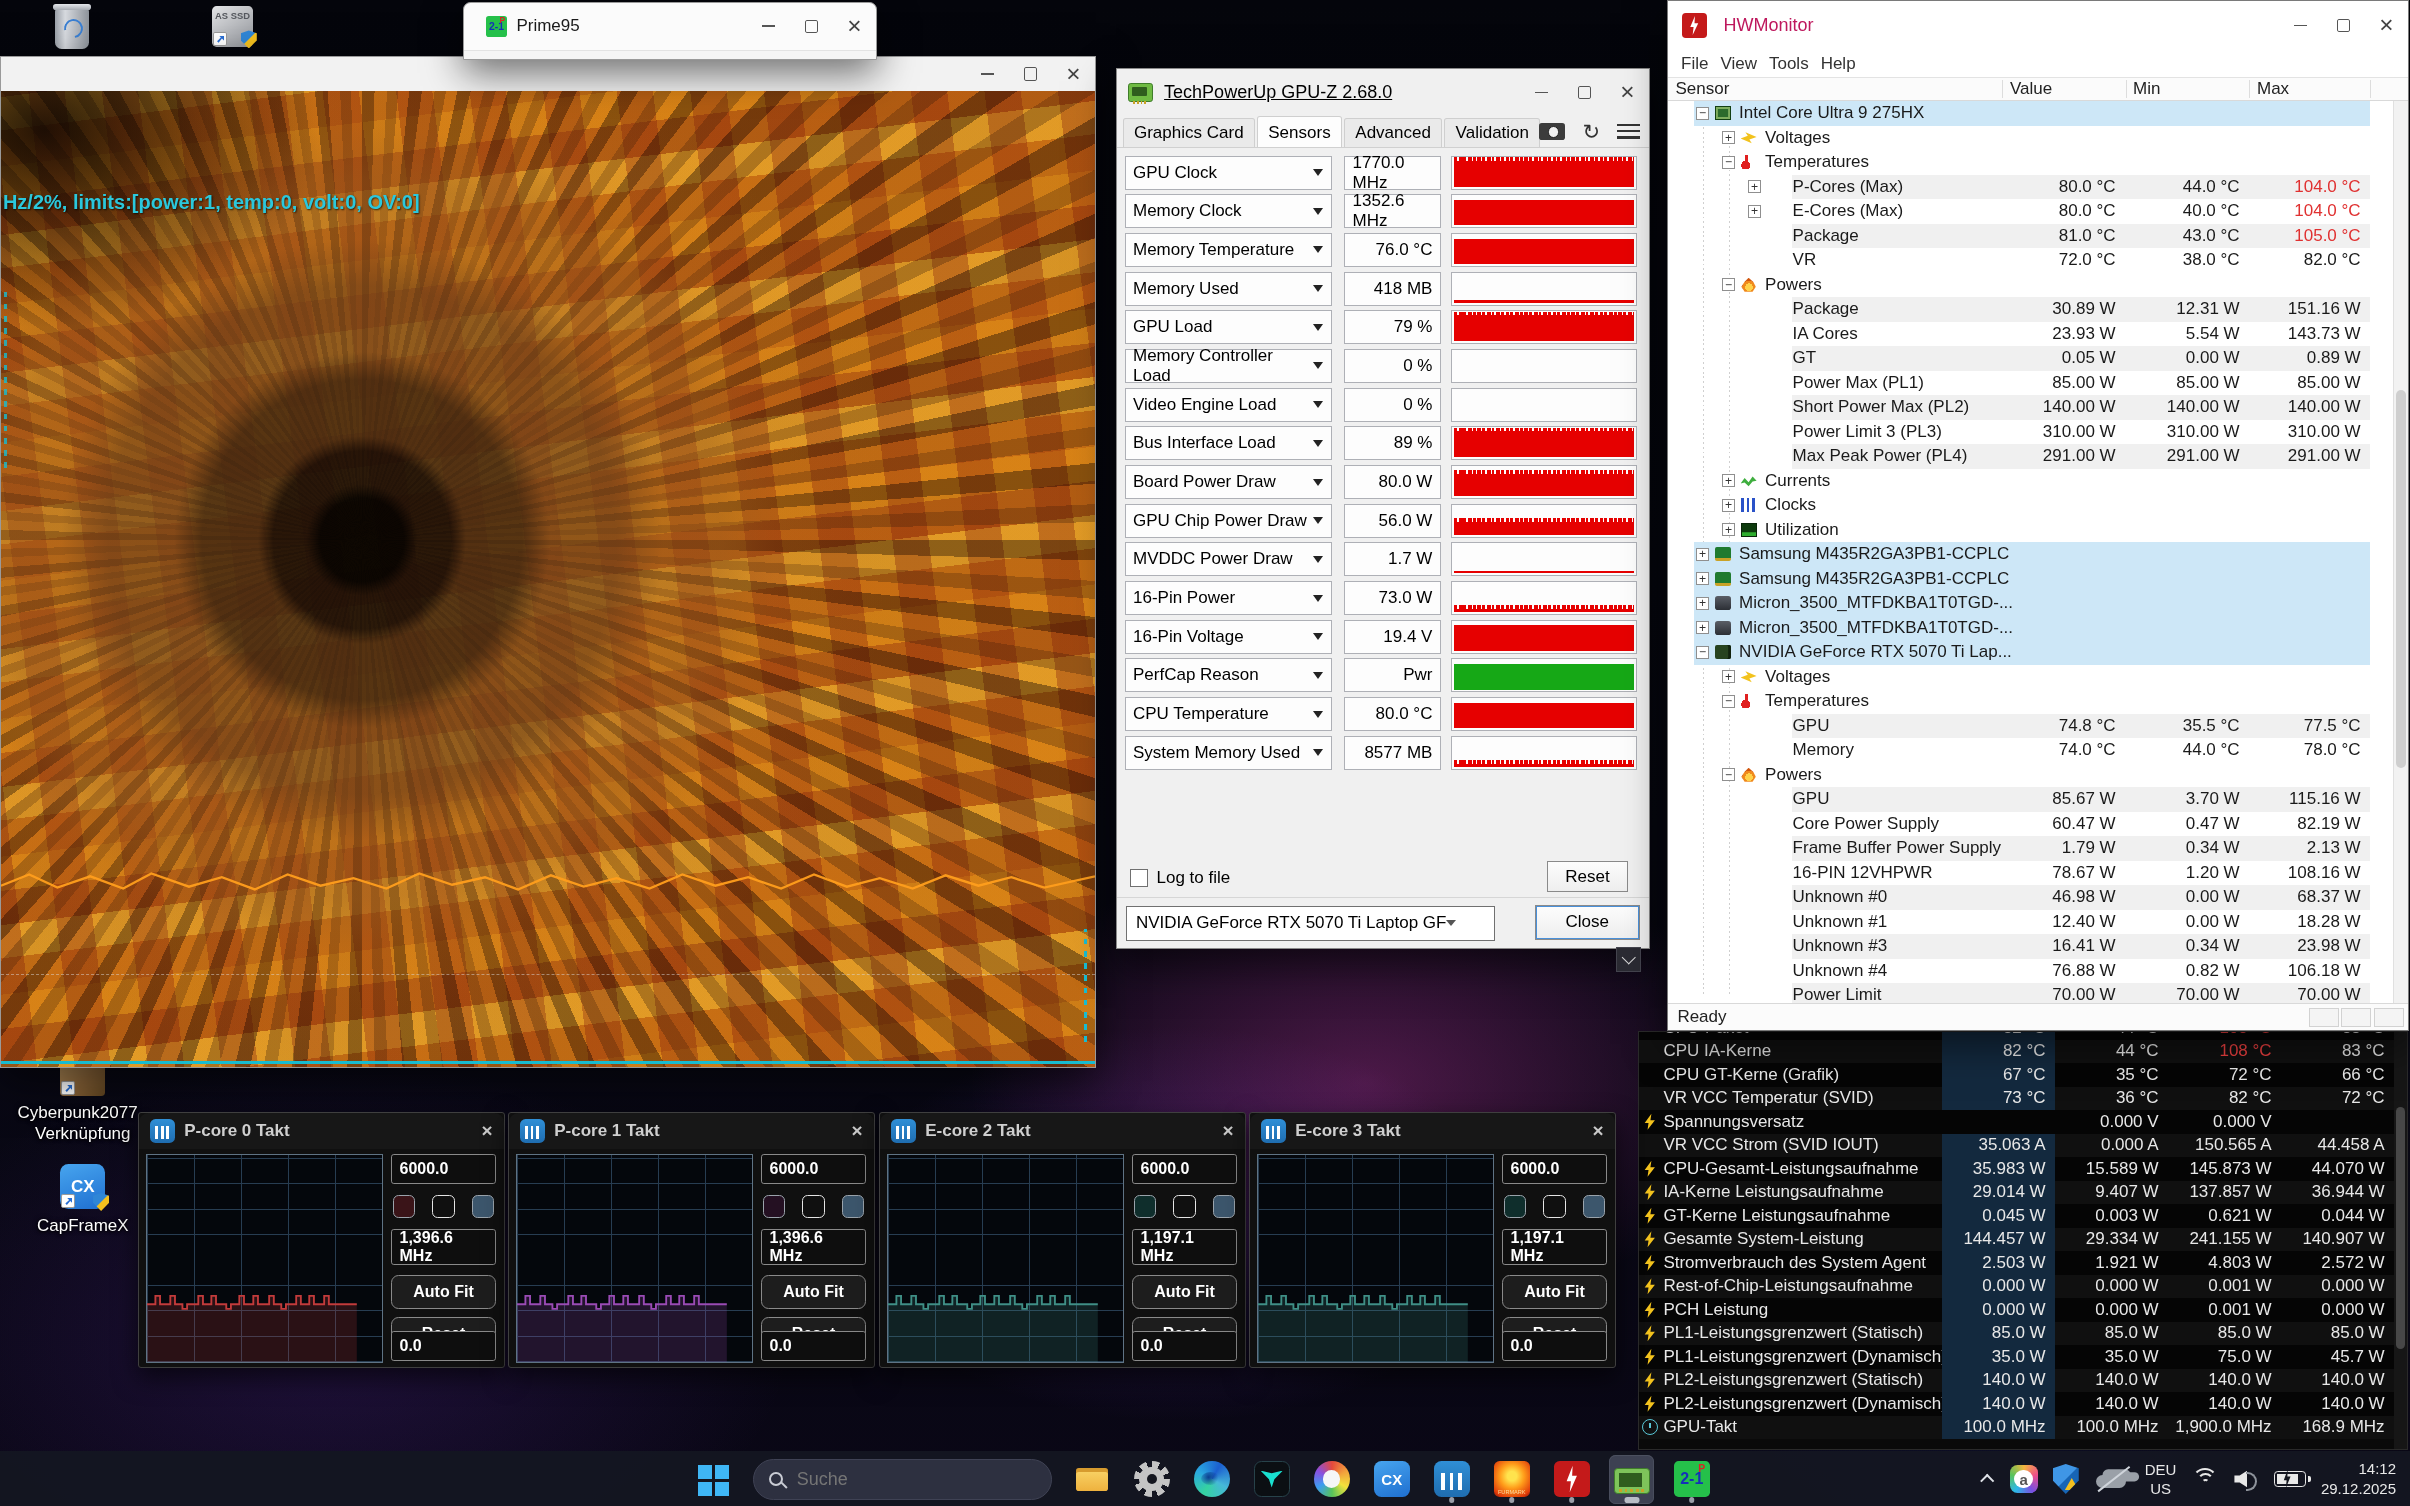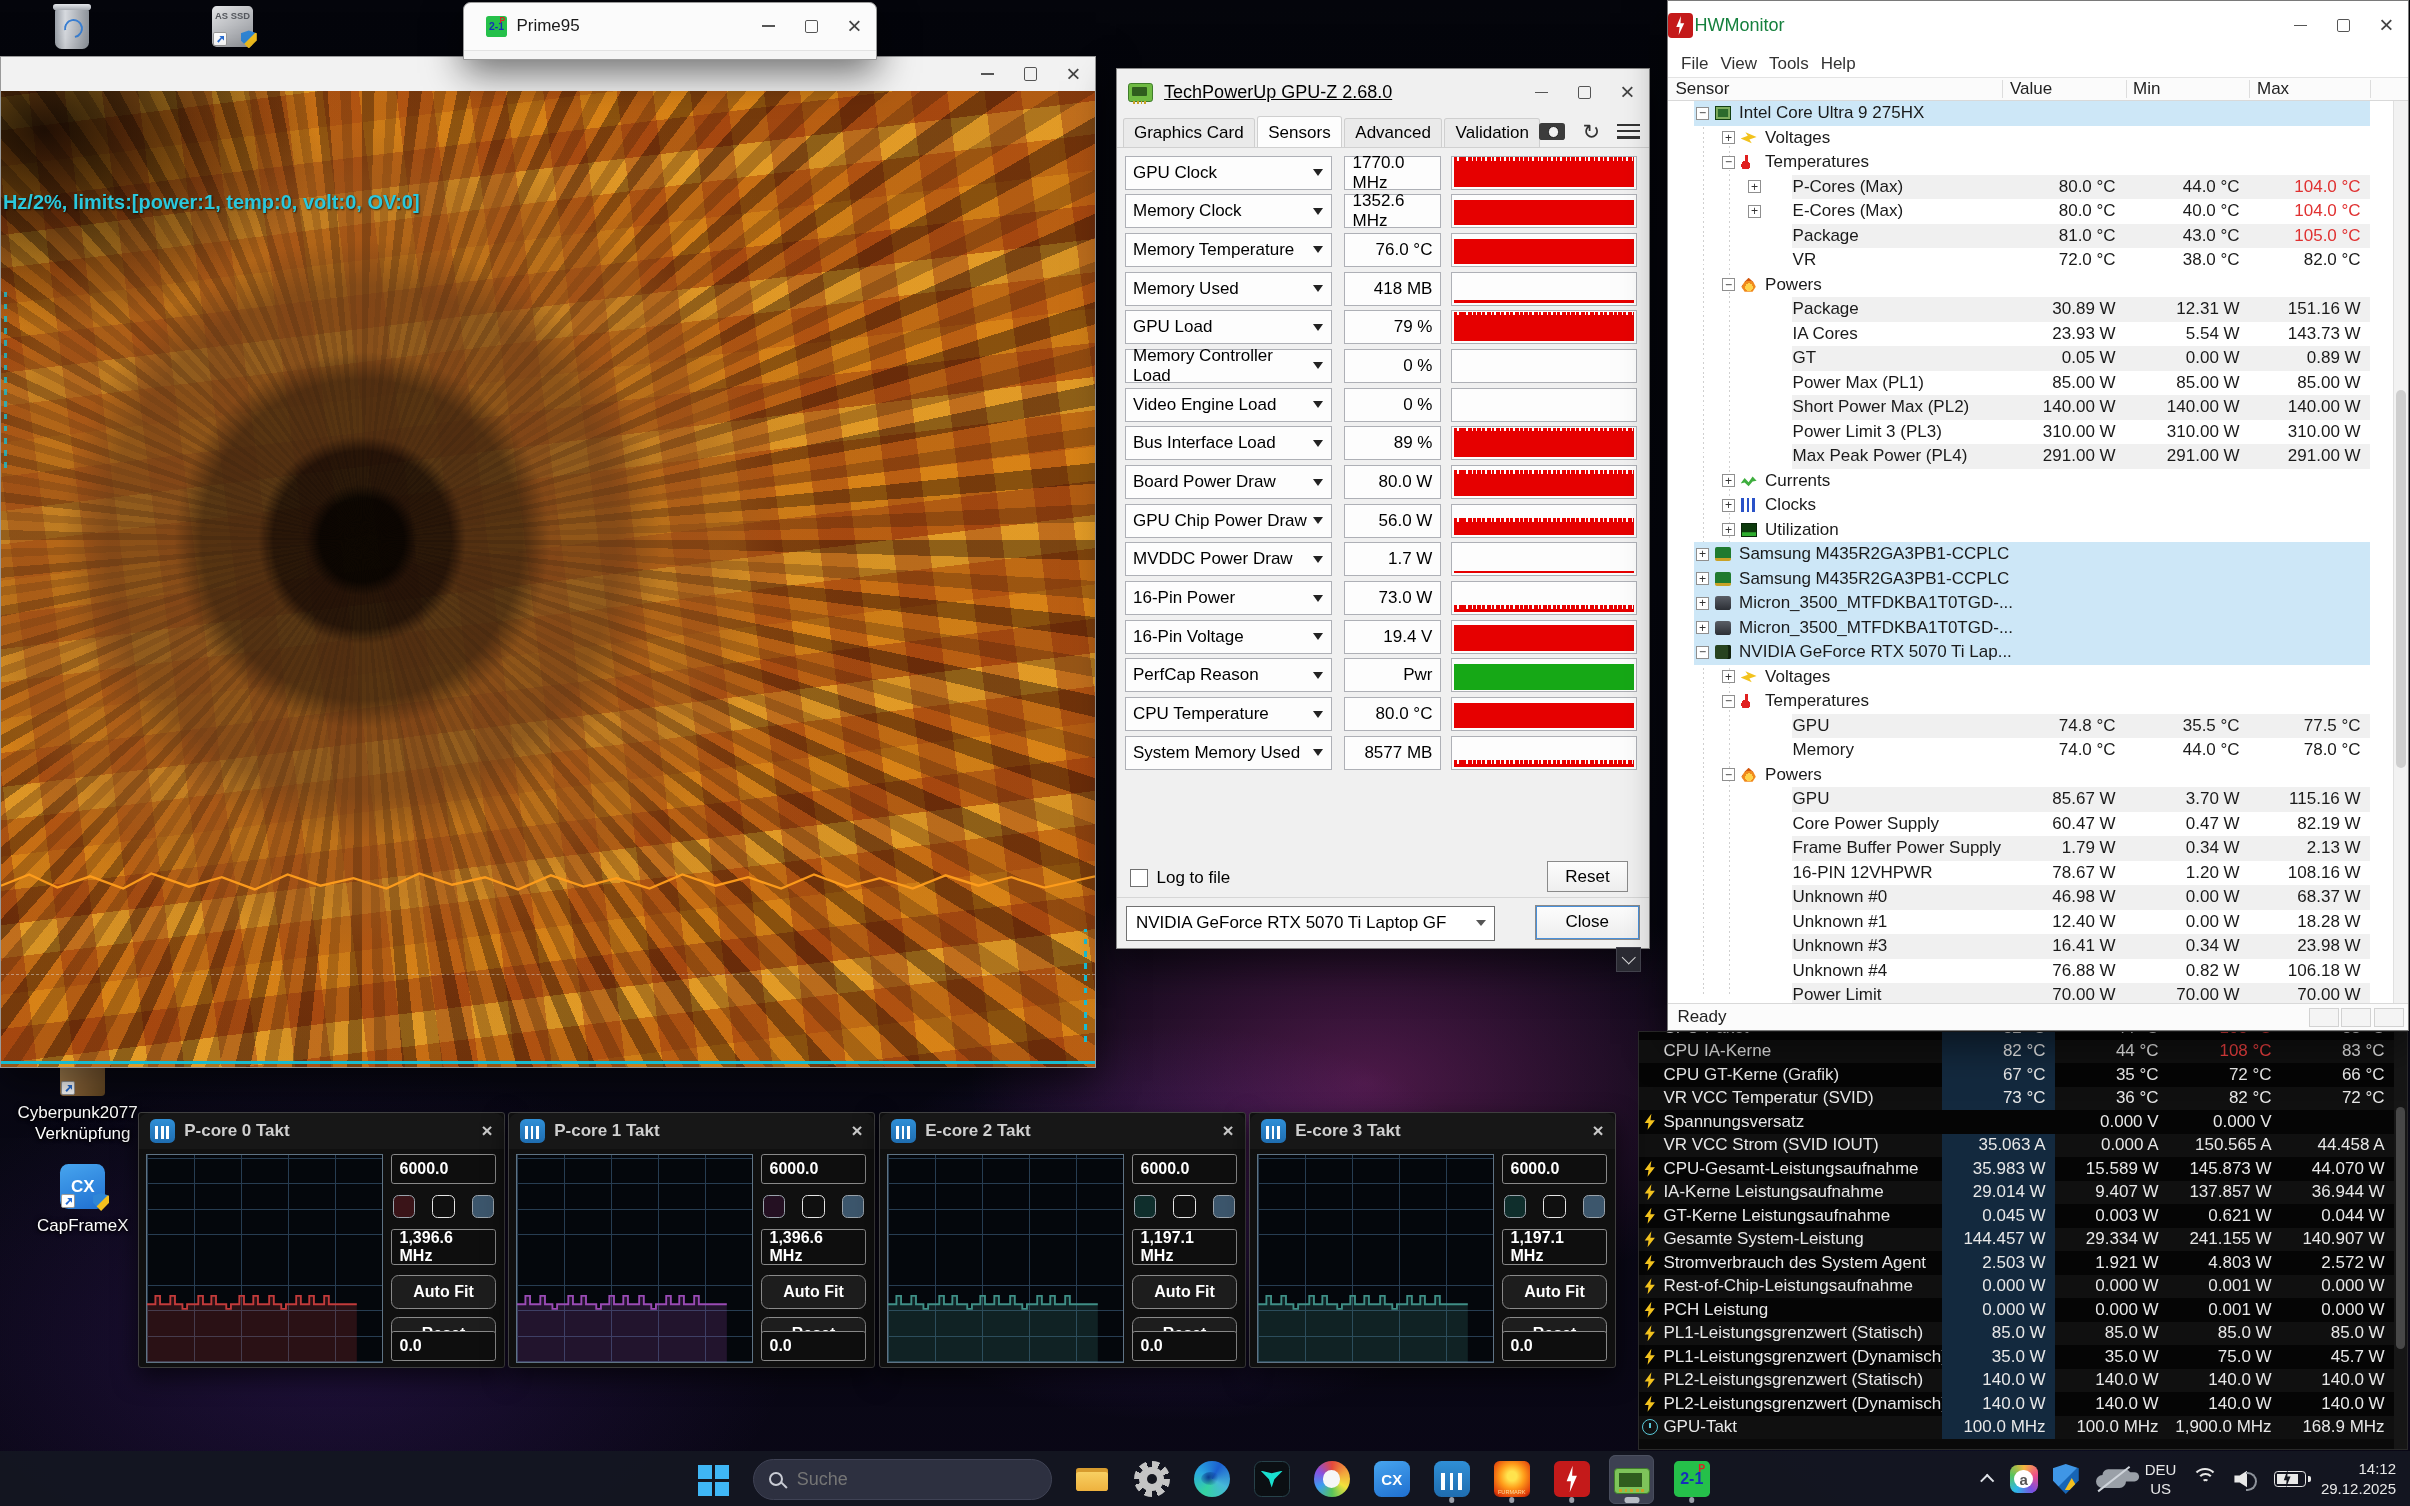--- a/index.html
+++ b/index.html
@@ -87,29 +87,29 @@
   .g-half .bar{height:46%;}
   .g-low .bar{height:11%;}
   .g-hair .bar{height:2.8px;} .g-hair .bar::before{display:none;}
   .g-dash .bar{height:2.8px;margin-bottom:21px;background:repeating-linear-gradient(90deg,#e60000 0 15px,transparent 15px 21.7px);} .g-dash .bar::before{display:none;}
   .g-green .bar{height:90%;background:#16a816;} .g-green .bar::before{display:none;}
   .gz-bottom{position:absolute;left:0;right:0;bottom:51px;height:38px;display:flex;align-items:center;padding:0 13px;}
   .gz-check{width:18px;height:18px;border:0.9px solid #707070;background:#fff;margin-right:8.5px;}
   .gz-btn{border:0.9px solid #8a8a8a;background:linear-gradient(#fdfdfd,#eee);font-size:17px;display:flex;align-items:center;justify-content:center;}
   #gz-reset{position:absolute;right:21px;bottom:56px;width:81px;height:31px;}
   .gz-footer{position:absolute;left:0;right:0;bottom:0;height:51px;border-top:0.9px solid #d6d6d6;display:flex;align-items:center;padding:0 9.4px;}
-  .gz-combo{width:369px;height:35px;background:#fff;border:0.9px solid #707070;display:flex;align-items:center;justify-content:space-between;padding:0 8.5px;font-size:17px;white-space:nowrap;overflow:hidden;}
+  .gz-combo{width:369px;height:35px;background:#fff;border:0.9px solid #707070;display:flex;align-items:center;justify-content:flex-start;padding:0 8.5px;font-size:17px;white-space:nowrap;overflow:hidden;}
   .gz-combo .chev{width:0;height:0;border-left:5.6px solid transparent;border-right:5.6px solid transparent;border-top:6.6px solid #555;flex:none;}
   #gz-close{position:absolute;right:9.4px;bottom:8.5px;width:105px;height:35px;outline:1.9px solid #4a90d9;outline-offset:-2.8px;}
   #chevbtn{position:absolute;left:1616px;top:947px;width:25.4px;height:25.4px;background:#2b2b33;border:0.9px solid #44444e;z-index:6;display:flex;align-items:center;justify-content:center;}
   #chevbtn::before{content:"";width:8.5px;height:8.5px;border-right:1.9px solid #d8d8d8;border-bottom:1.9px solid #d8d8d8;transform:rotate(45deg) translate(-1.9px,-1.9px);}
   
   #hwmon{position:absolute;left:1667px;top:0;width:742px;height:1031px;z-index:6;background:#fff;border:0.9px solid #7a7a7a;font-size:17px;color:#1a1a1a;}
   #hwmon .titlebar{height:49px;display:flex;align-items:stretch;background:#fff;}
-  #hwmon .ttl{flex:1;display:flex;align-items:center;gap:2px;padding-left:0;font-size:18px;color:#15803d;}
+  #hwmon .ttl{flex:1;display:flex;align-items:center;gap:17px;padding-left:14px;font-size:18px;color:#be185d;}
   .hwicon{width:24.5px;height:24.5px;background:#c41a1a;border-radius:3.8px;position:relative;}
   .hwicon::before{content:"";position:absolute;inset:2.8px 5.6px;background:#fff;clip-path:polygon(55% 0,20% 58%,45% 58%,38% 100%,80% 38%,52% 38%);}
   .hwm-menu{height:28px;display:flex;gap:12px;align-items:center;padding-left:13px;color:#333;border-bottom:0.9px solid #e3e3e3;}
   .hwm-header{height:22.6px;display:flex;border-bottom:0.9px solid #d9d9d9;color:#222;position:relative;background:#fbfbfb;}
   .hwm-header .hc{position:absolute;top:0.9px;font-size:17px;}
   .hwm-rows{position:absolute;left:0;right:15px;top:100px;bottom:27px;overflow:hidden;}
   .hm-row{position:relative;height:24.5px;display:flex;align-items:center;padding-left:calc(28px + var(--i,0)*26px);white-space:nowrap;}
   .hm-row .expander{flex:none;width:13px;height:13px;border:0.9px solid #8f8f8f;background:#fff;margin-right:5.6px;position:relative;visibility:hidden;}
   .hm-row.plus .expander,.hm-row.minus .expander{visibility:visible;}
   .hm-row .expander::before{position:absolute;inset:0;display:flex;align-items:center;justify-content:center;font-size:12.2px;color:#333;line-height:1;}

